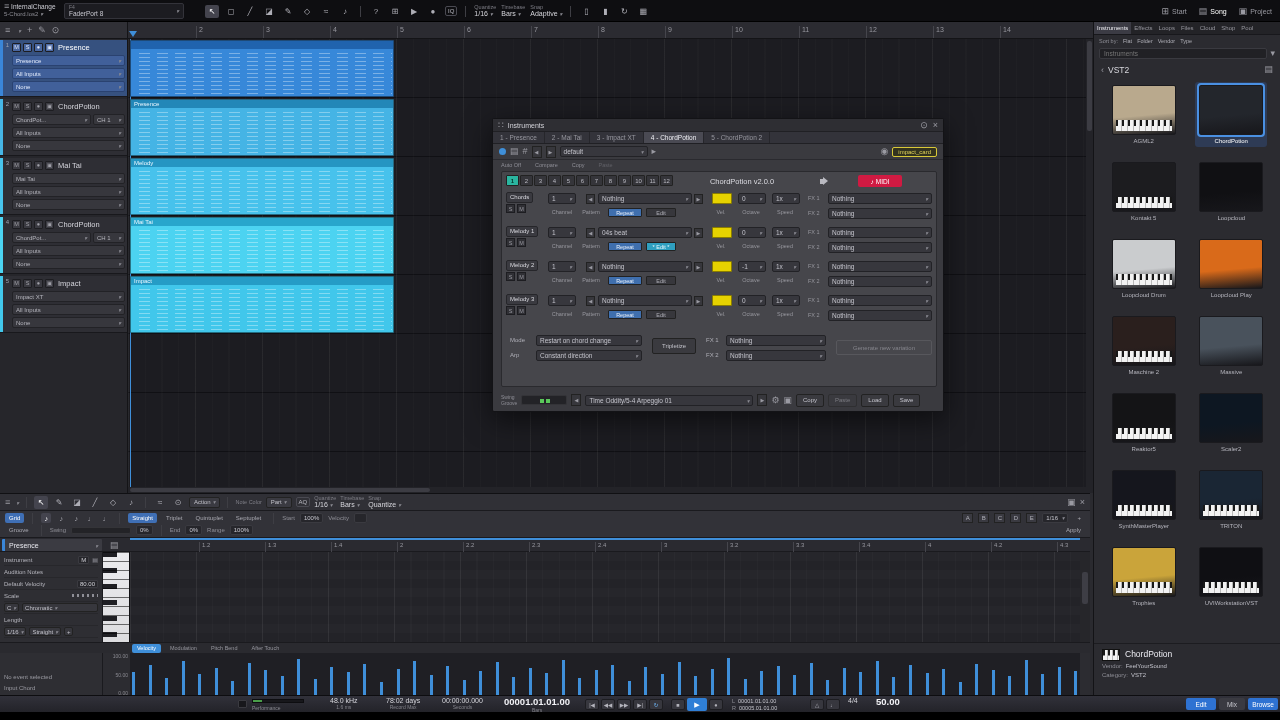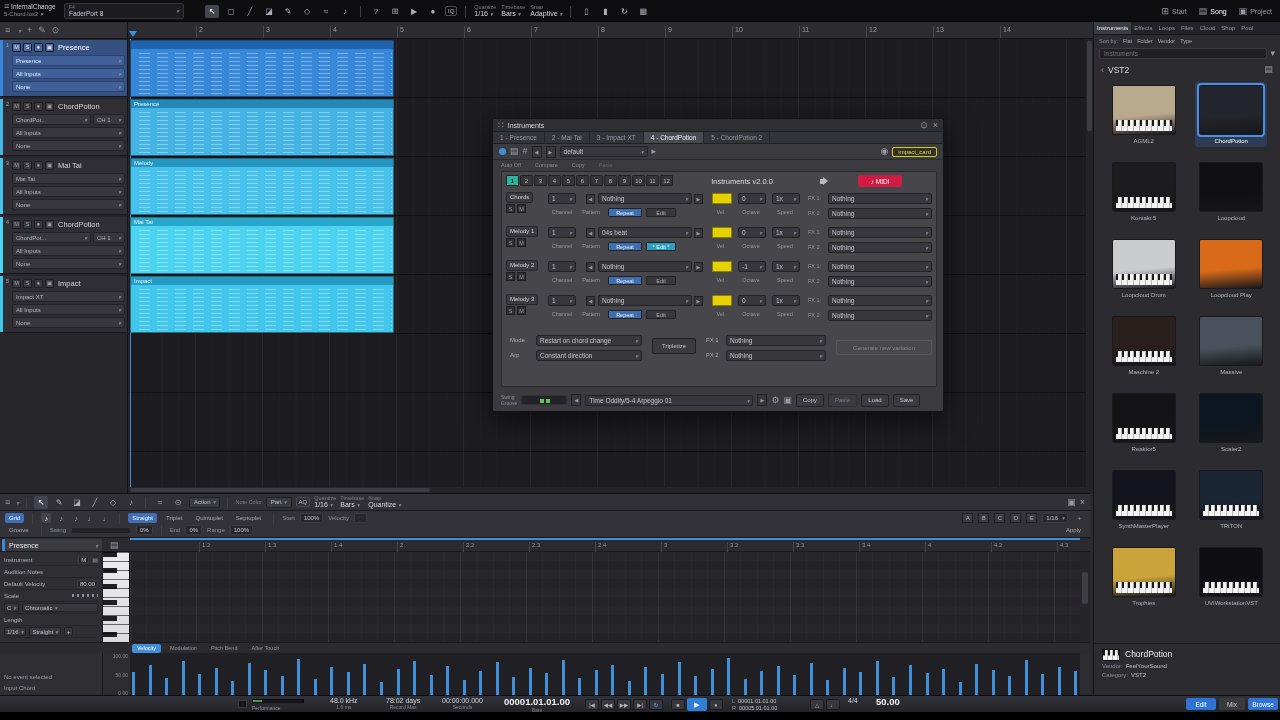--- a/index.html
+++ b/index.html
@@ -507,21 +507,21 @@
       <span class="chip">impact_card</span>
     </div>
     <div class="pw-sub">
       <span>Auto Off</span>
       <span>Compare</span>
       <span>Copy</span>
       <span class="dim">Paste</span>
     </div>
     <div class="pw-content">
       <div id="slotrow"><span class="slot on">1</span><span class="slot">2</span><span class="slot">3</span><span class="slot">4</span><span class="slot">5</span><span class="slot">6</span><span class="slot">7</span><span class="slot">8</span><span class="slot">9</span><span class="slot">10</span><span class="slot">11</span><span class="slot">12</span></div>
-      <div class="ptitle">Instruments v2.0.0</div>
+      <div class="ptitle">ChordPotion v2.0.0</div>
       <span class="spk"></span>
       <div class="midibtn">
           <span>♪</span>
           <span>MIDI</span>
         </div>
 
       <div class="prow" style="top:20px">
         <span class="rlbl">Chords</span>
         <span class="smb" style="left:2px">S</span>
         <span class="smb" style="left:13px">M</span>

